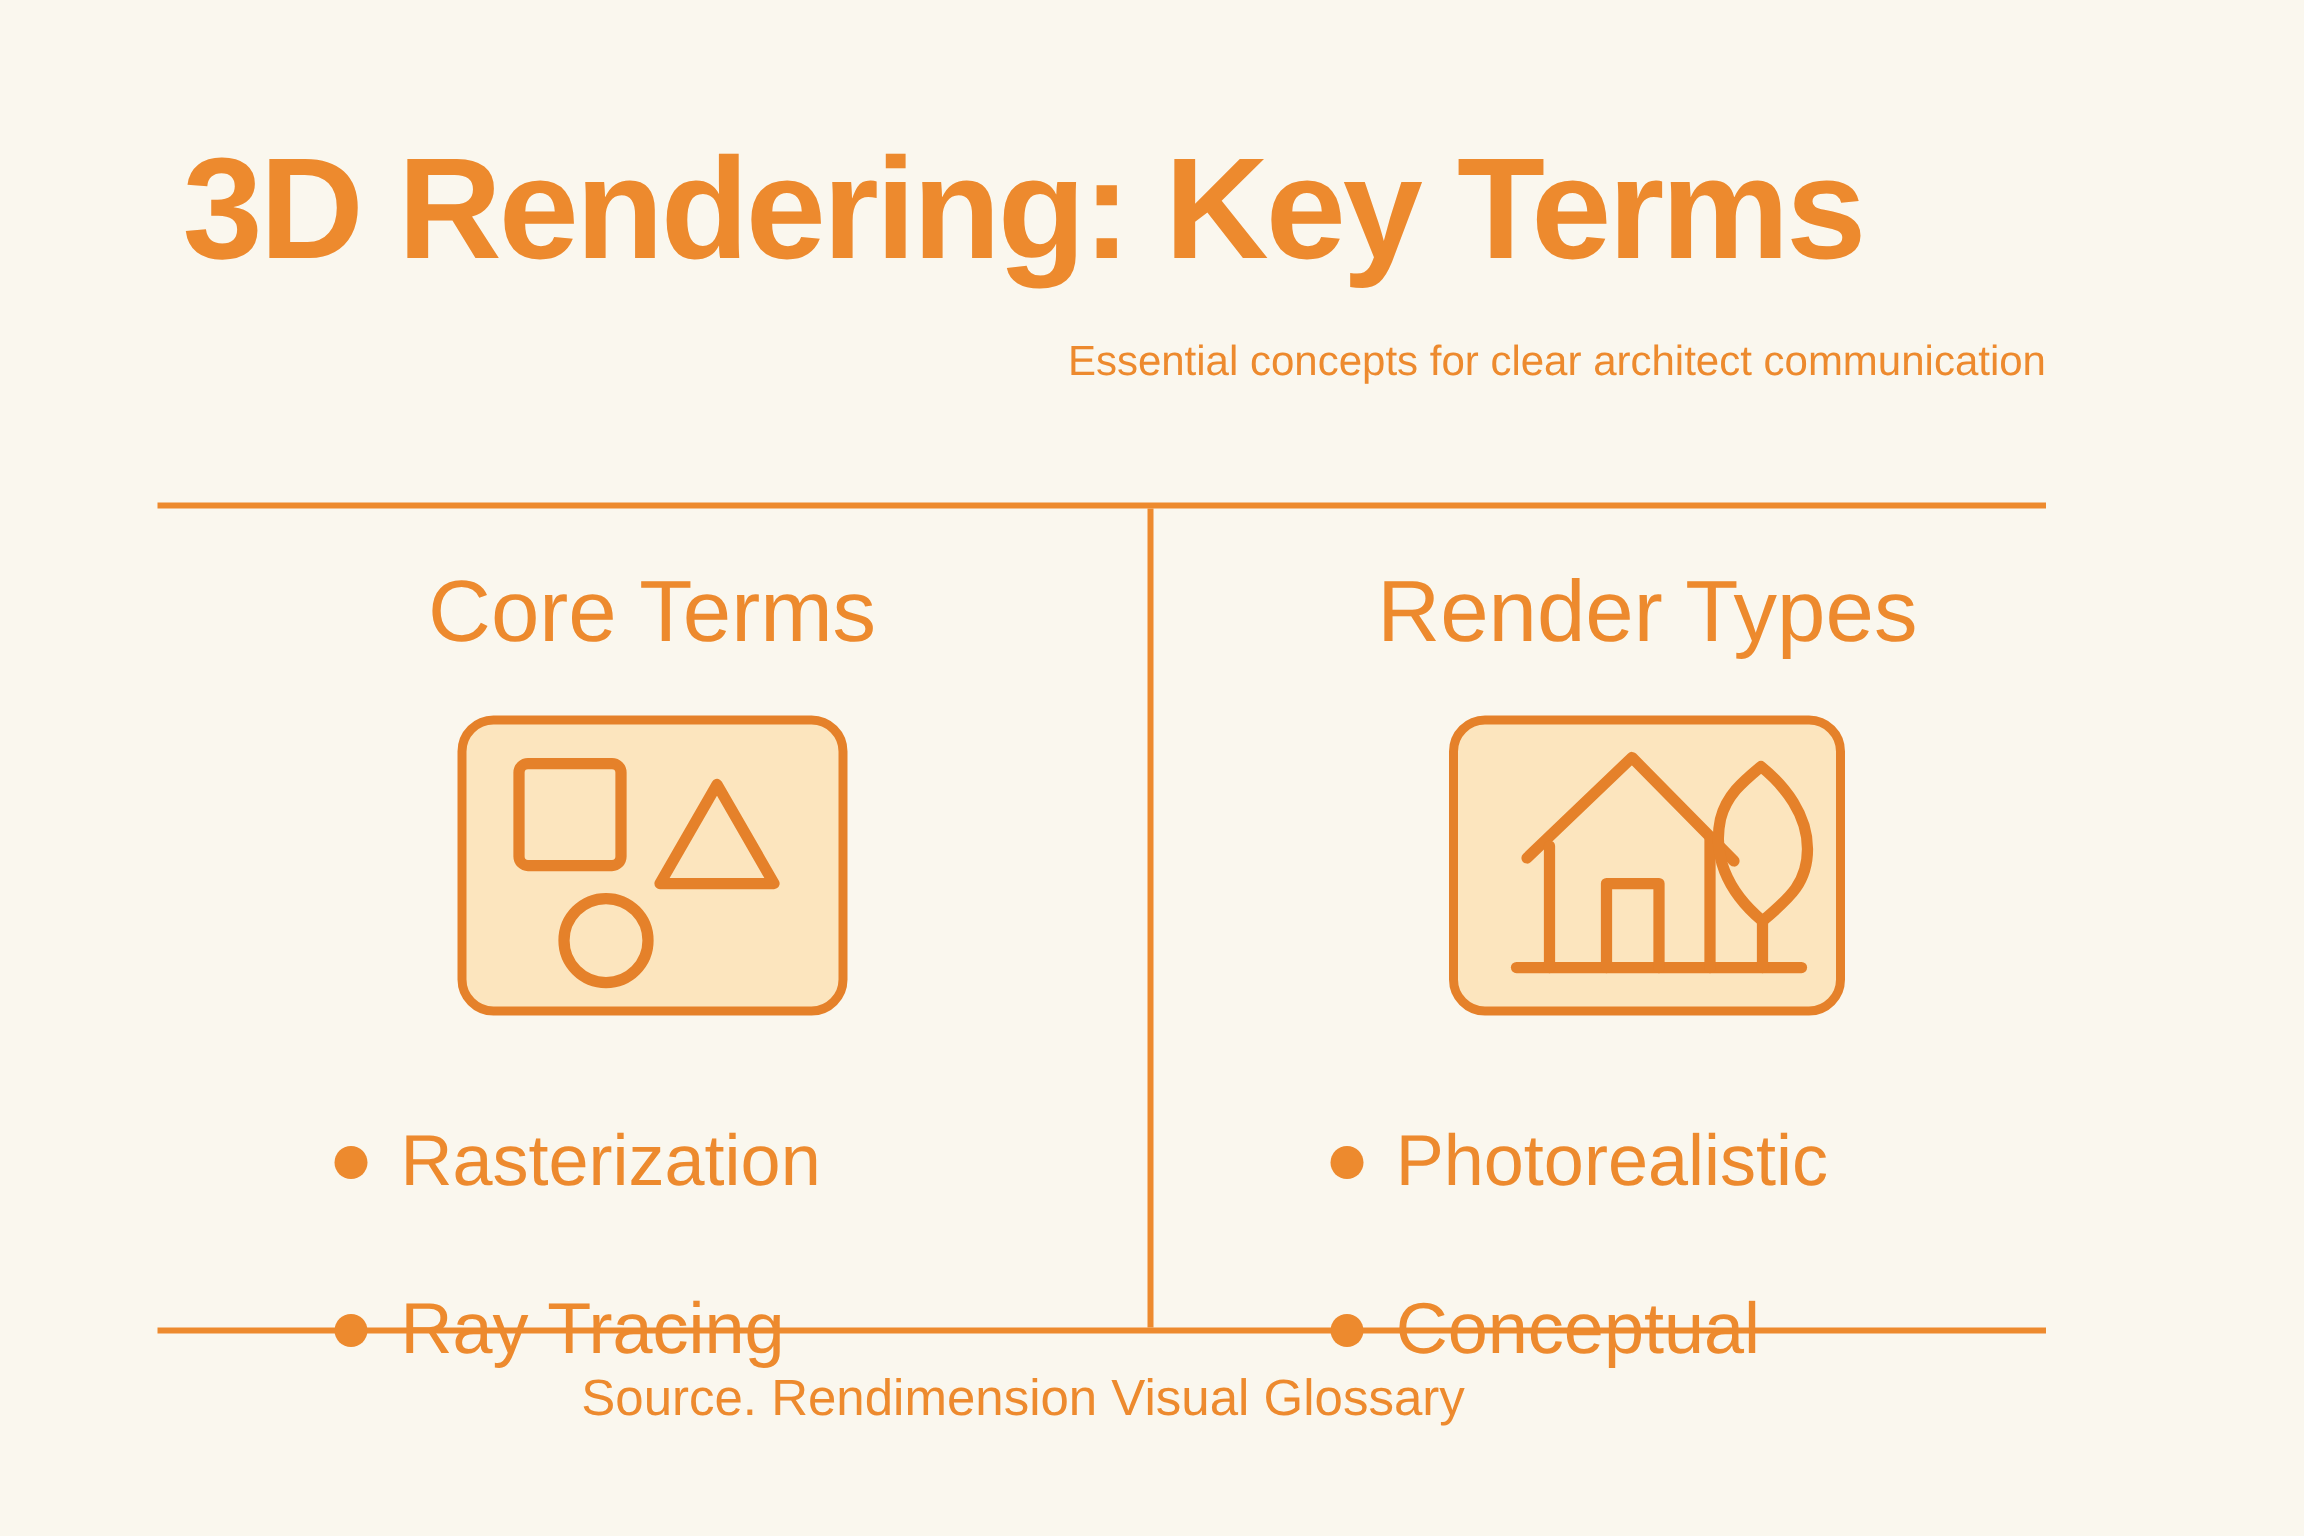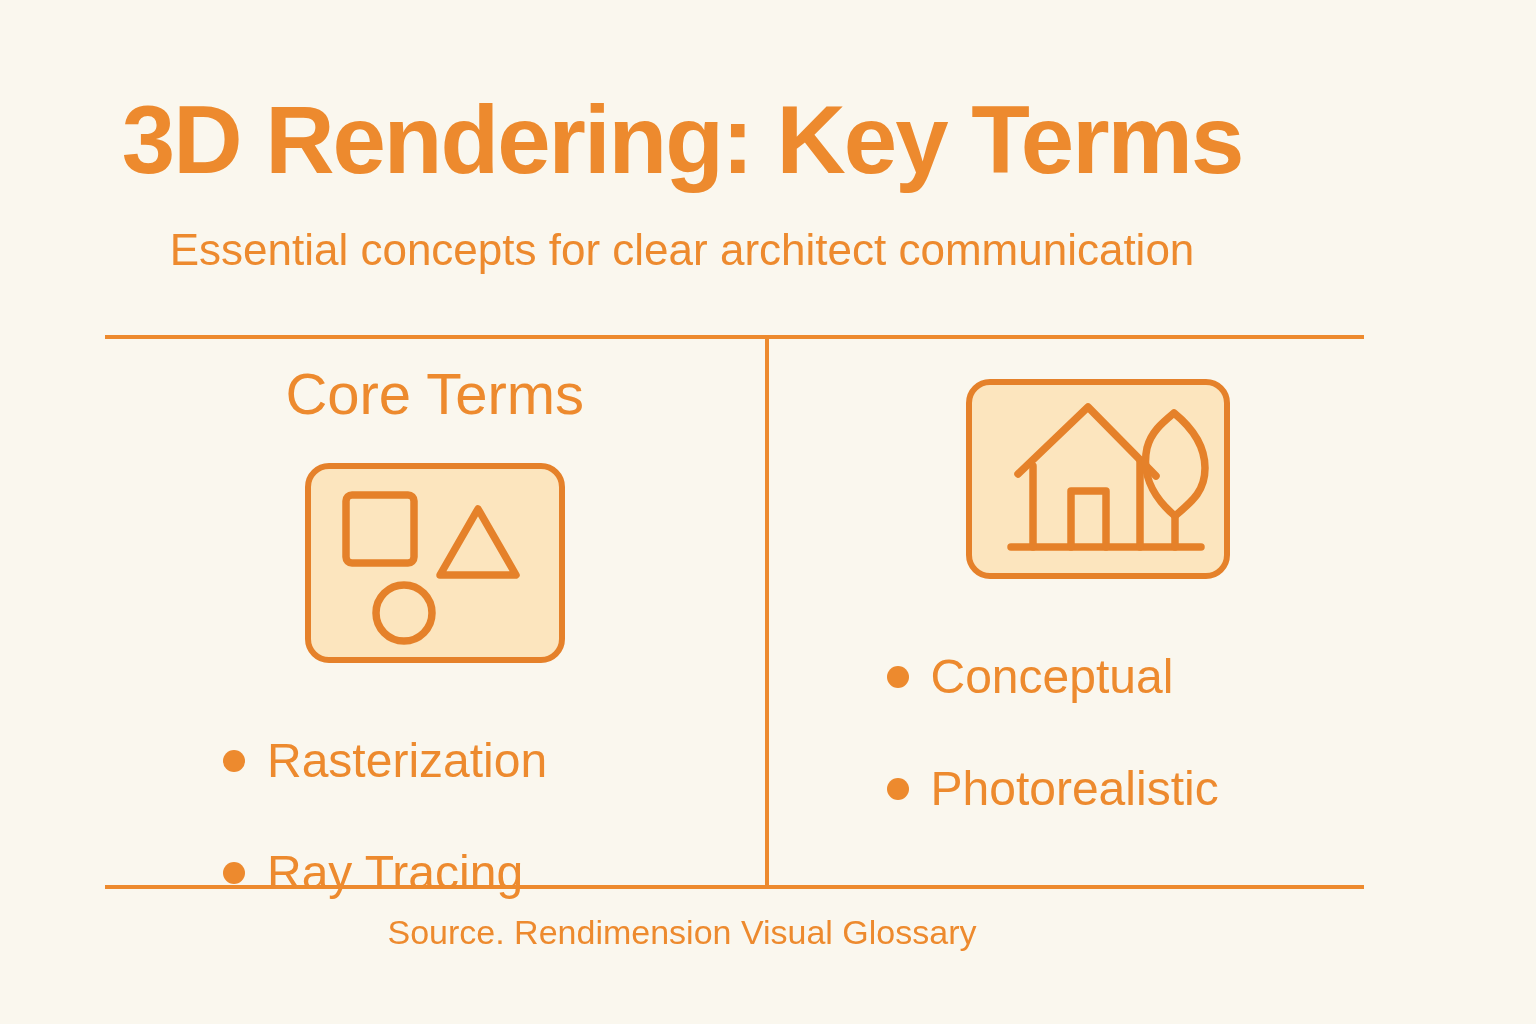--- a/index.html
+++ b/index.html
@@ -28,22 +28,22 @@
     text-align: center;
     font-size: 96px;
     font-weight: 700;
     line-height: 1;
     letter-spacing: -2px;
     color: var(--accent);
   }
   .subtitle {
     position: absolute;
     top: 224px; left: 0; right: 0;
-    text-align: center;
-    font-size: 44px;
+    text-align: right;
+    font-size: 28px;
     font-weight: 400;
     line-height: 1.2;
     color: var(--accent);
   }
   .frame {
     position: absolute;
     top: 335px;
     left: 105px;
     width: 1323px;
     height: 554px;
@@ -57,21 +57,21 @@
     display: flex;
     flex-direction: column;
     align-items: center;
   }
   .vdivider {
     width: 4px;
     background: var(--accent);
     height: 100%;
   }
   .col-heading {
-    margin-top: 26px;
+    margin-top: 40px;
     font-size: 58px;
     font-weight: 500;
     line-height: 1;
     color: var(--accent);
   }
   .icon-box {
     margin-top: 40px;
     height: 200px;
     background: var(--icon-fill);
     border: 6px solid var(--icon-stroke);
@@ -153,44 +153,45 @@
         <li>
           <span class="dot"></span>
           <span>Ray Tracing</span>
         </li>
       </ul>
     </section>
 
     <div class="vdivider"></div>
 
     <section class="column">
+      <h2 class="col-heading">Render Types</h2>
       <div class="icon-box house">
         <svg class="icon-svg" width="252" height="188" viewBox="6 6 252 188">
 
           <line x1="45" y1="168" x2="235" y2="168"></line>
 
           <path d="M 52 95 L 122 28 L 190 97"></path>
 
           <line x1="67" y1="87" x2="67" y2="168"></line>
           <line x1="174" y1="81" x2="174" y2="168"></line>
 
           <path d="M 105 168 L 105 112 L 140 112 L 140 168"></path>
 
           <path d="M 209 137 C 184 116, 176 92, 181 69 C 185 53, 196 44, 208 34 C 224 47, 239 66, 239 89 C 239 111, 228 121, 209 137 Z"></path>
           <line x1="209" y1="137" x2="209" y2="168"></line>
         </svg>
       </div>
       <ul class="bullet-list">
         <li>
           <span class="dot"></span>
-          <span>Conceptual</span>
+          <span>Photorealistic</span>
         </li>
         <li>
           <span class="dot"></span>
-          <span>Photorealistic</span>
+          <span>Conceptual</span>
         </li>
       </ul>
     </section>
 
   </div>
 
   <p class="source">Source. Rendimension Visual Glossary</p>
 
 </div>
 

